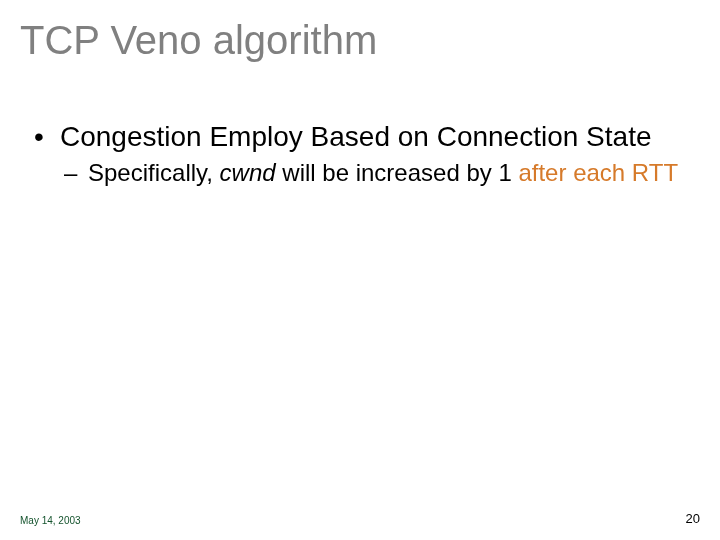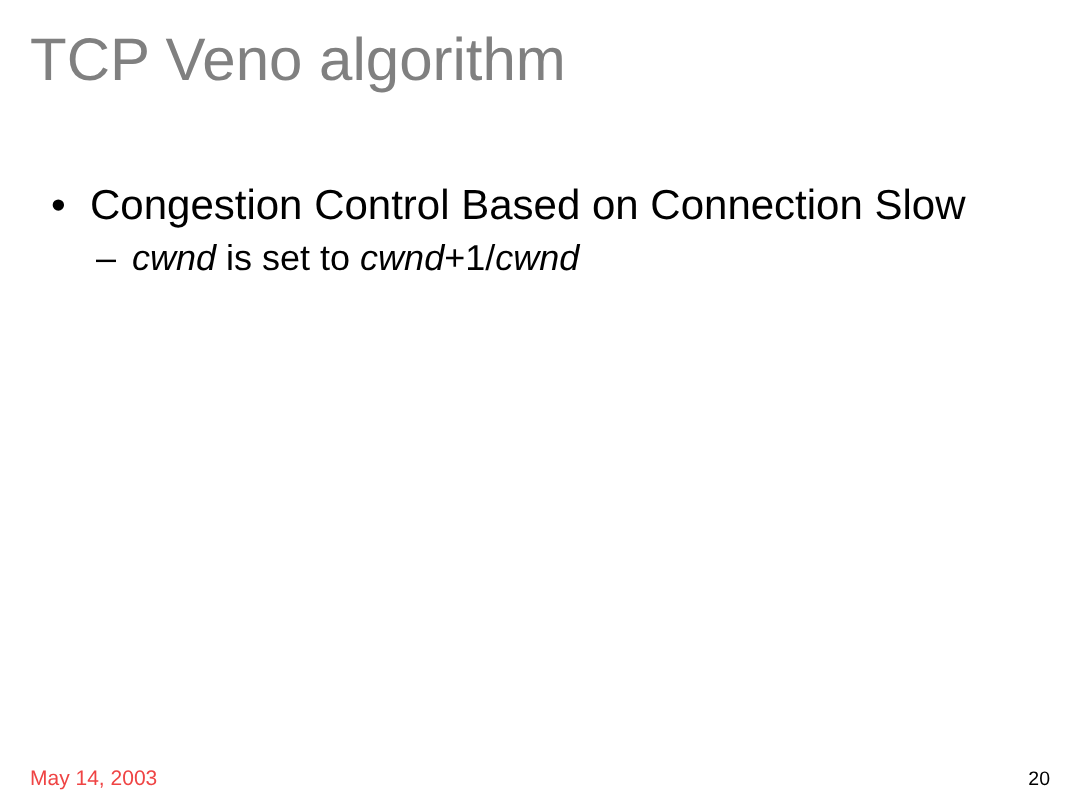--- a/index.html
+++ b/index.html
@@ -65,50 +65,50 @@
   .italic {
     font-style: italic;
   }
   .orange {
     color: #d67a2a;
   }
   .footer-left {
     position: absolute;
     left: 20px;
     bottom: 14px;
-    font-size: 14px;
-    color: #ef4444;
+    font-size: 10px;
+    color: #14532d;
   }
   .footer-right {
     position: absolute;
     right: 20px;
     bottom: 14px;
     font-size: 13px;
     color: #000;
   }
 </style>
 </head>
 <body>
 
 <div class="slide">
 
   <div class="title">TCP Veno algorithm</div>
 
   <div class="content">
 
     <div class="lvl1">
-      <span>Congestion Control Based on Connection Slow</span>
+      <span>Congestion Employ Based on Connection State</span>
     </div>
 
 
 
 
+    <div class="lvl2">
+      <span>Specifically, </span><span class="italic">cwnd</span><span> will be increased by 1 </span><span class="orange">after each RTT</span>
+    </div>
 
-    <div class="lvl2">
-      <span class="italic">cwnd</span><span> is set to </span><span class="italic">cwnd</span><span>+1/</span><span class="italic">cwnd</span>
-    </div>
 
   </div>
 
   <div class="footer-left">May 14, 2003</div>
   <div class="footer-right">20</div>
 
 </div>
 
 </body></html>

